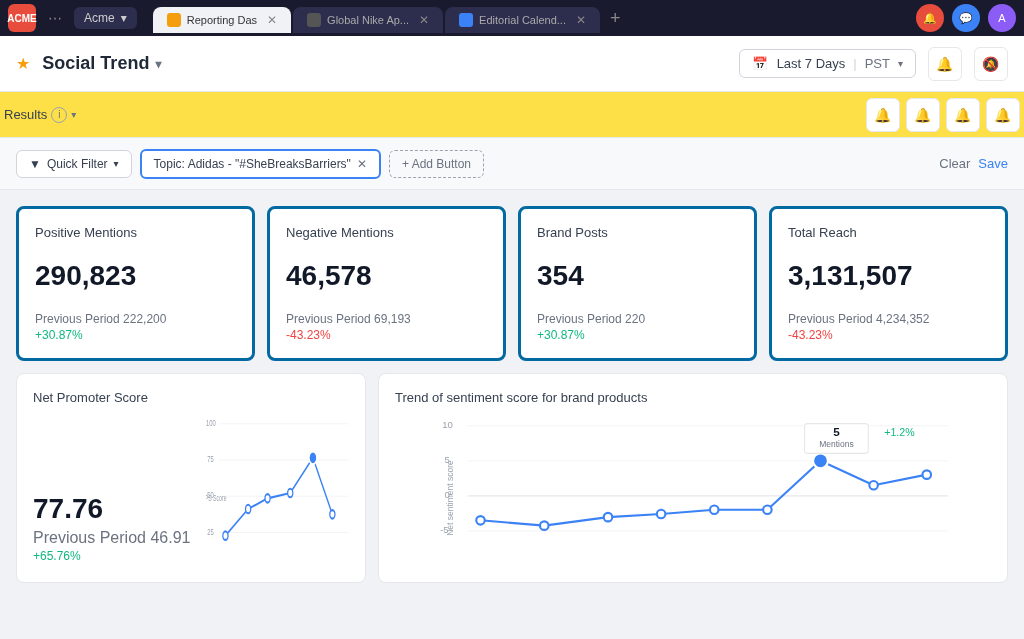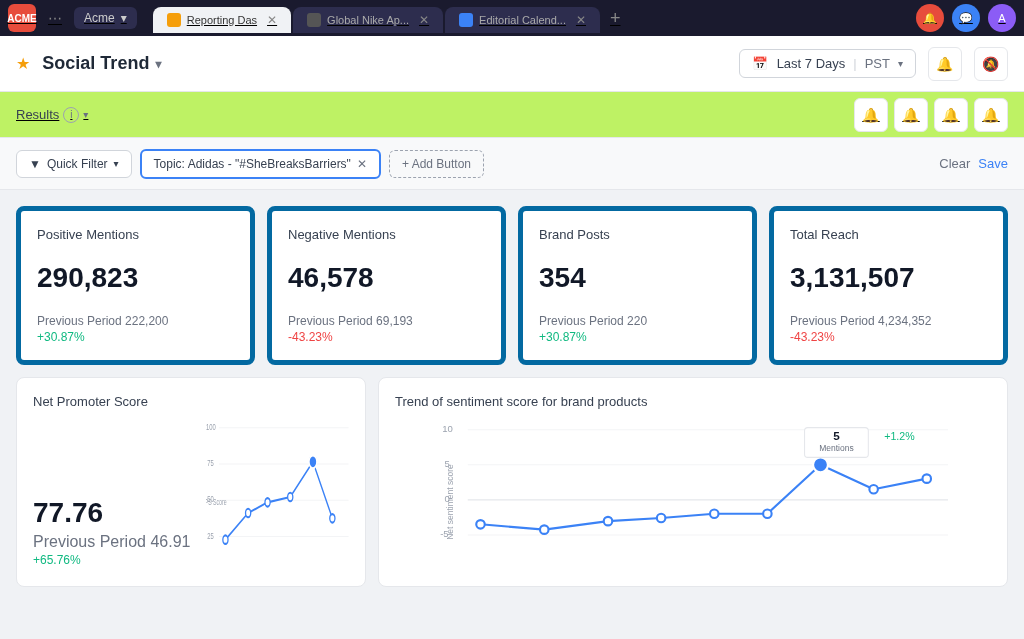--- a/index.html
+++ b/index.html
@@ -6,21 +6,20 @@
     body { font-family: -apple-system, BlinkMacSystemFont, 'Segoe UI', sans-serif; background: #f0f2f5; overflow: hidden; width: 1024px; height: 639px; }
 
     
     .browser-bar {
       background: #1a1a2e;
       height: 36px;
       display: flex;
       align-items: center;
       padding: 0 8px;
       gap: 8px;
-      text-decoration: underline;
     }
     .browser-logo {
       width: 28px; height: 28px;
       background: #e74c3c;
       border-radius: 6px;
       display: flex; align-items: center; justify-content: center;
       color: white; font-size: 10px; font-weight: bold;
     }
     .browser-grid-icon {
       color: #888; font-size: 14px; padding: 0 4px;
@@ -127,28 +126,27 @@
       border-radius: 6px;
       padding: 8px 16px;
       font-size: 13px;
       font-weight: 500;
       cursor: pointer;
       display: flex; align-items: center; gap: 6px;
     }
 
     
     .sub-header {
-      background: #bef264;
+      background: #fde047;
       height: 46px;
       display: flex;
       align-items: center;
-      padding: 0 16px;
+      padding: 0 4px;
       border-bottom: 1px solid #e5e7eb;
       gap: 8px;
-      text-decoration: underline;
     }
     .results-label {
       font-size: 13px;
       color: #374151;
       display: flex; align-items: center; gap: 4px;
     }
     .info-icon {
       width: 16px; height: 16px;
       border-radius: 50%;
       border: 1px solid #9ca3af;
@@ -219,21 +217,21 @@
     .cards-row {
       display: grid;
       grid-template-columns: repeat(4, 1fr);
       gap: 12px;
       margin-bottom: 12px;
     }
     .metric-card {
       background: white;
       border-radius: 8px;
       padding: 16px;
-      border: 5px solid #0369a1;
+      border: 3px solid #0369a1;
     }
     .metric-title {
       font-size: 13px;
       color: #374151;
       font-weight: 500;
       margin-bottom: 20px;
     }
     .metric-value {
       font-size: 28px;
       font-weight: 700;

